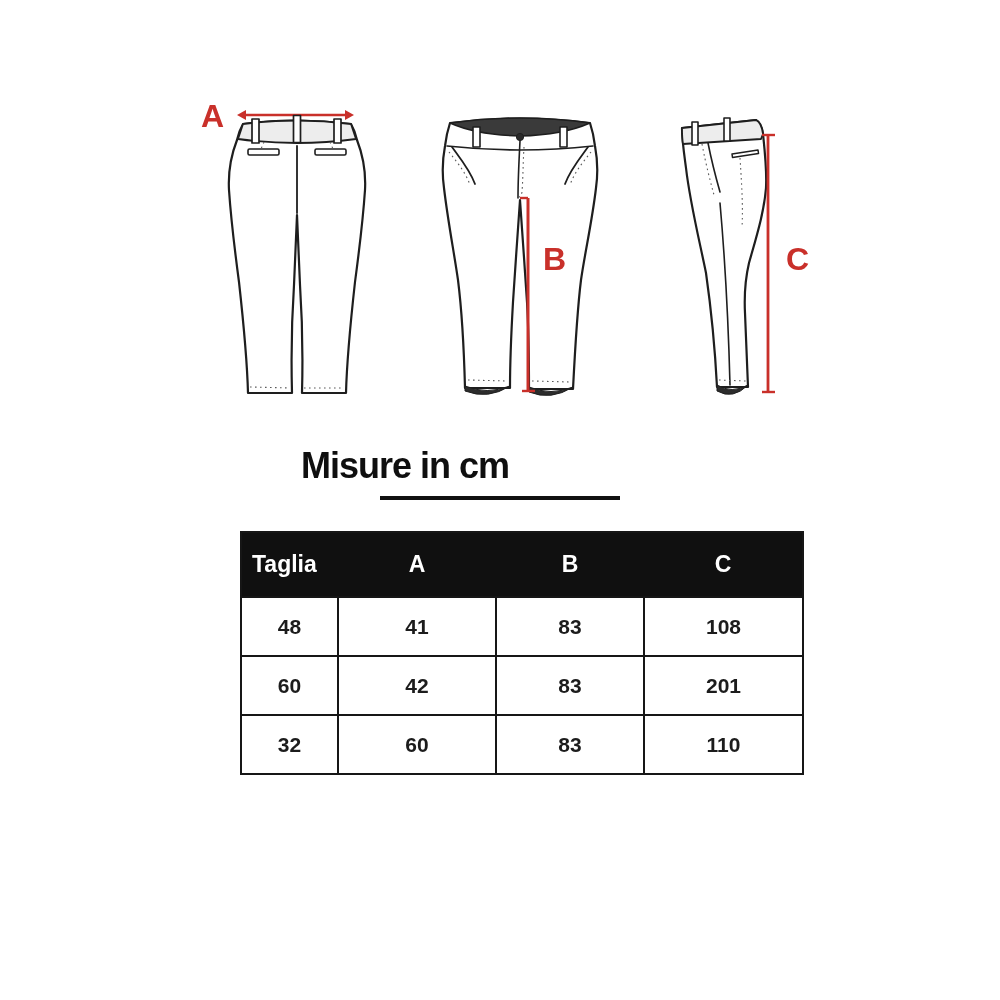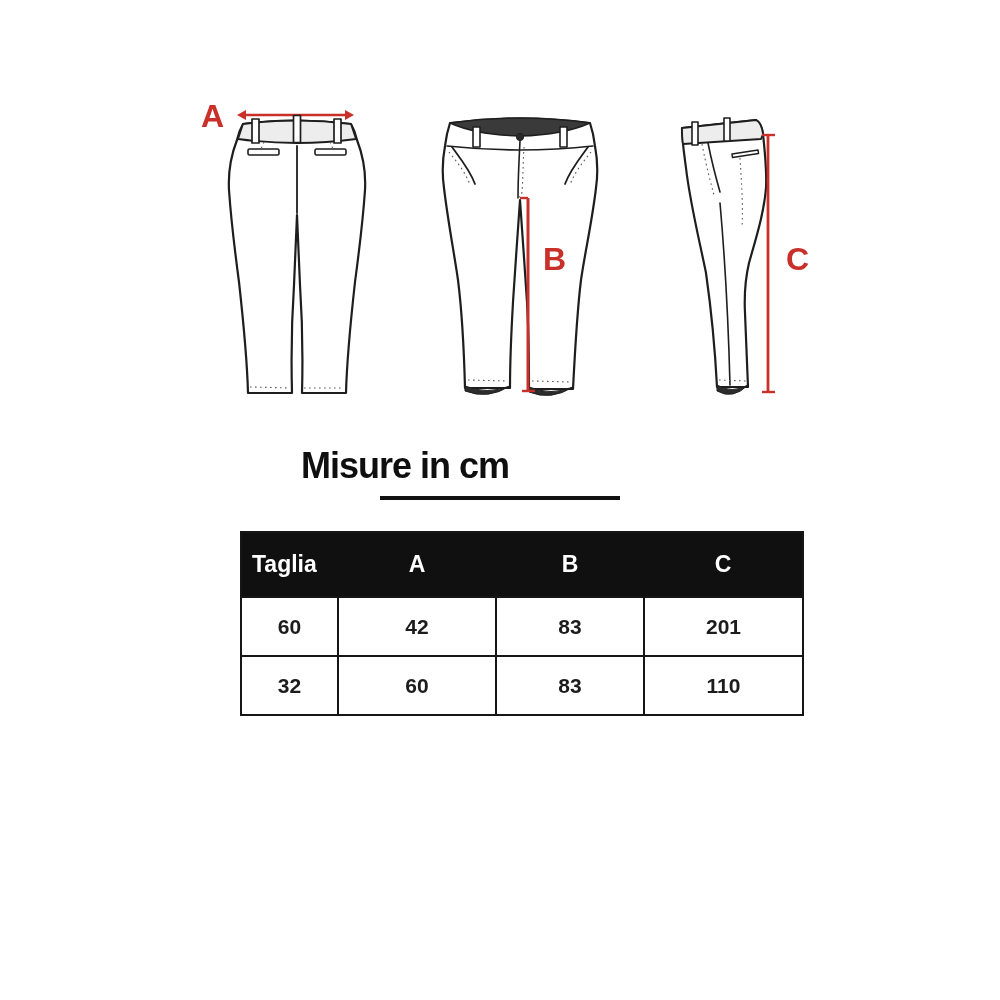--- a/index.html
+++ b/index.html
@@ -200,20 +200,26 @@
     <thead>
       <tr>
         <th class="col-taglia">Taglia</th>
         <th>A</th>
         <th>B</th>
         <th>C</th>
       </tr>
     </thead>
     <tbody>
       <tr>
+        <td>48</td>
+        <td>41</td>
+        <td>83</td>
+        <td>108</td>
+      </tr>
+      <tr>
         <td>60</td>
         <td>42</td>
         <td>83</td>
         <td>201</td>
       </tr>
       <tr>
         <td>32</td>
         <td>60</td>
         <td>83</td>
         <td>110</td>

